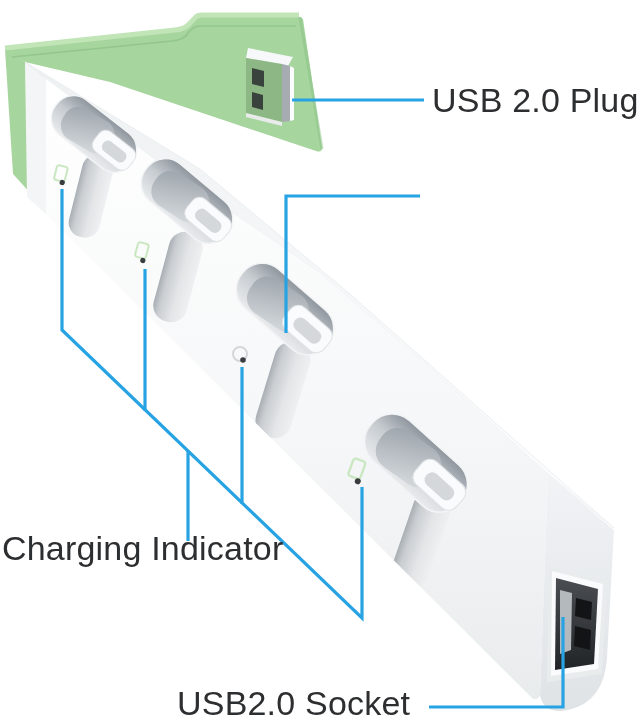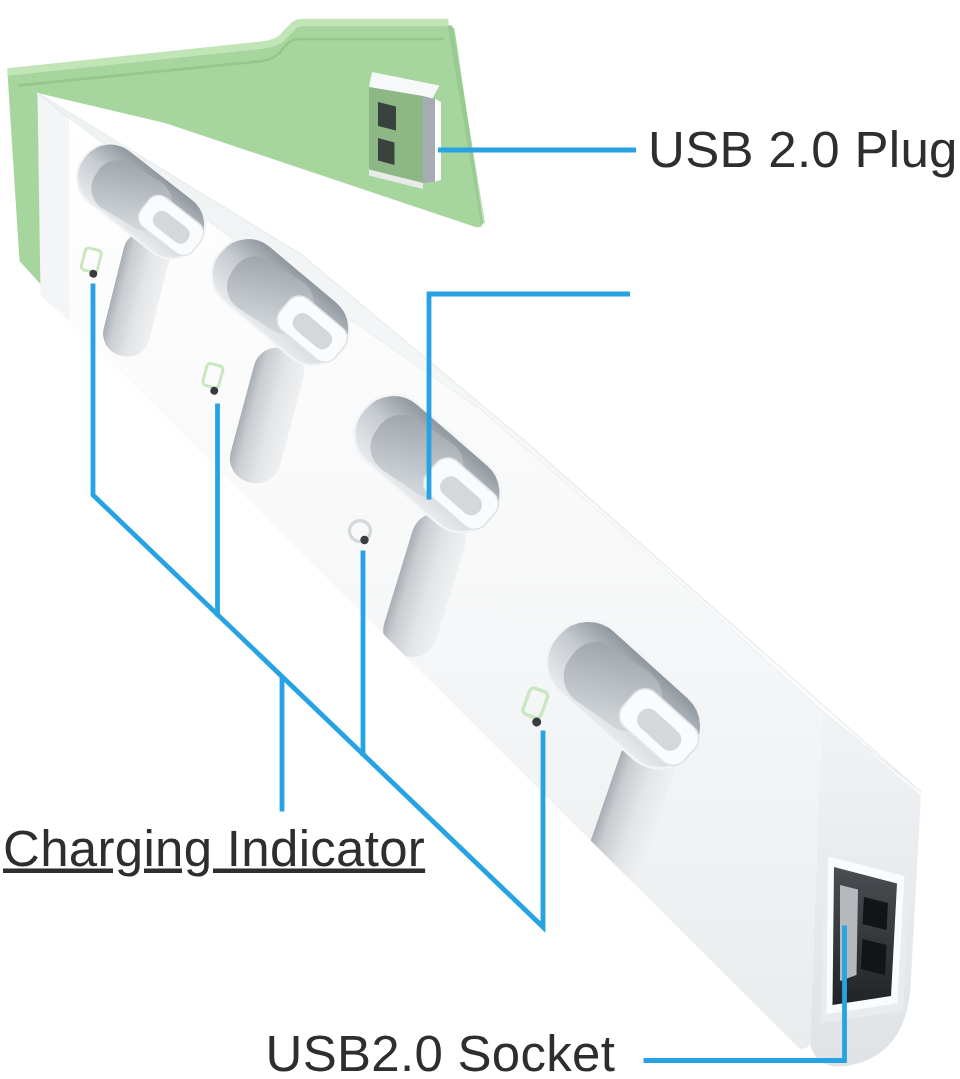--- a/index.html
+++ b/index.html
@@ -188,17 +188,17 @@
       <path class="ann" d="M145,269 L145,411"></path>
       <path class="ann" d="M242,367 L242,504"></path>
       <path class="ann" d="M188,451 L188,541"></path>
       <path class="ann" d="M563,617 L563,707 L429,707"></path>
     </g>
   </svg>
 
   <div class="callout" style="left:432px;top:80px;">USB 2.0 Plug</div>
 
 
-  <div class="callout" style="left:2px;top:546px;text-decoration:underline;">Charging Indicator</div>
+  <div class="callout" style="left:2px;top:528px;">Charging Indicator</div>
 
   <div class="callout" style="left:177px;top:683px;">USB2.0 Socket</div>
 
 </div>
 
 </body></html>

